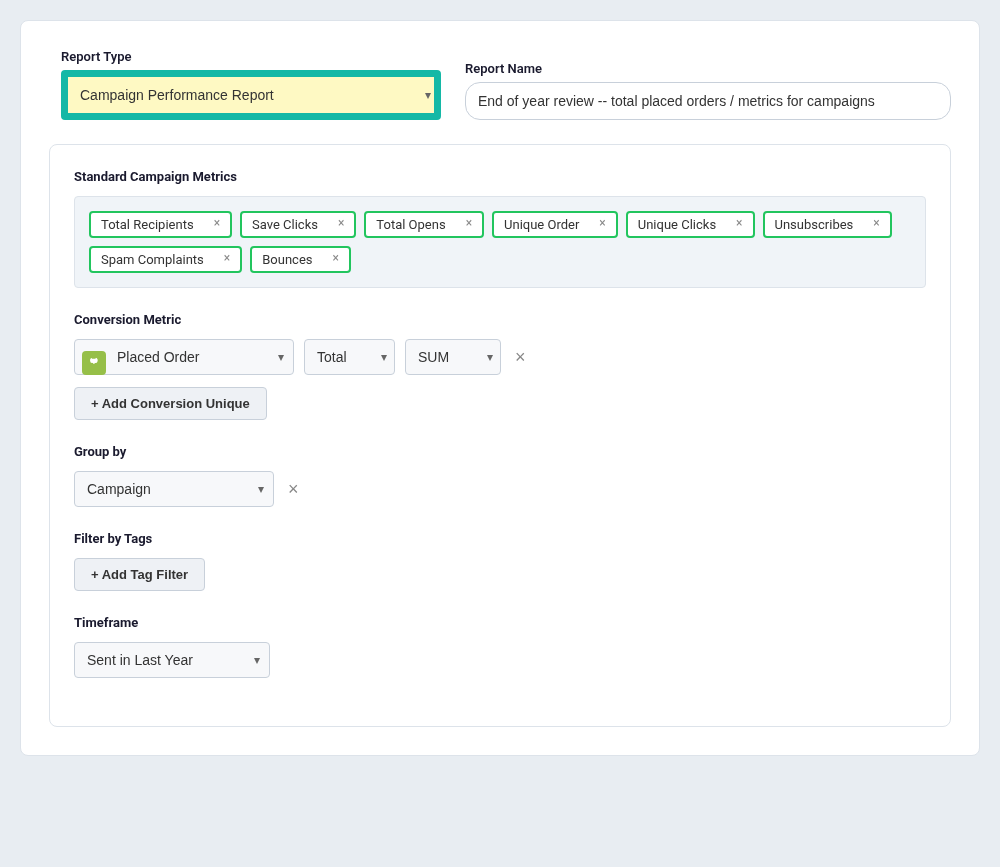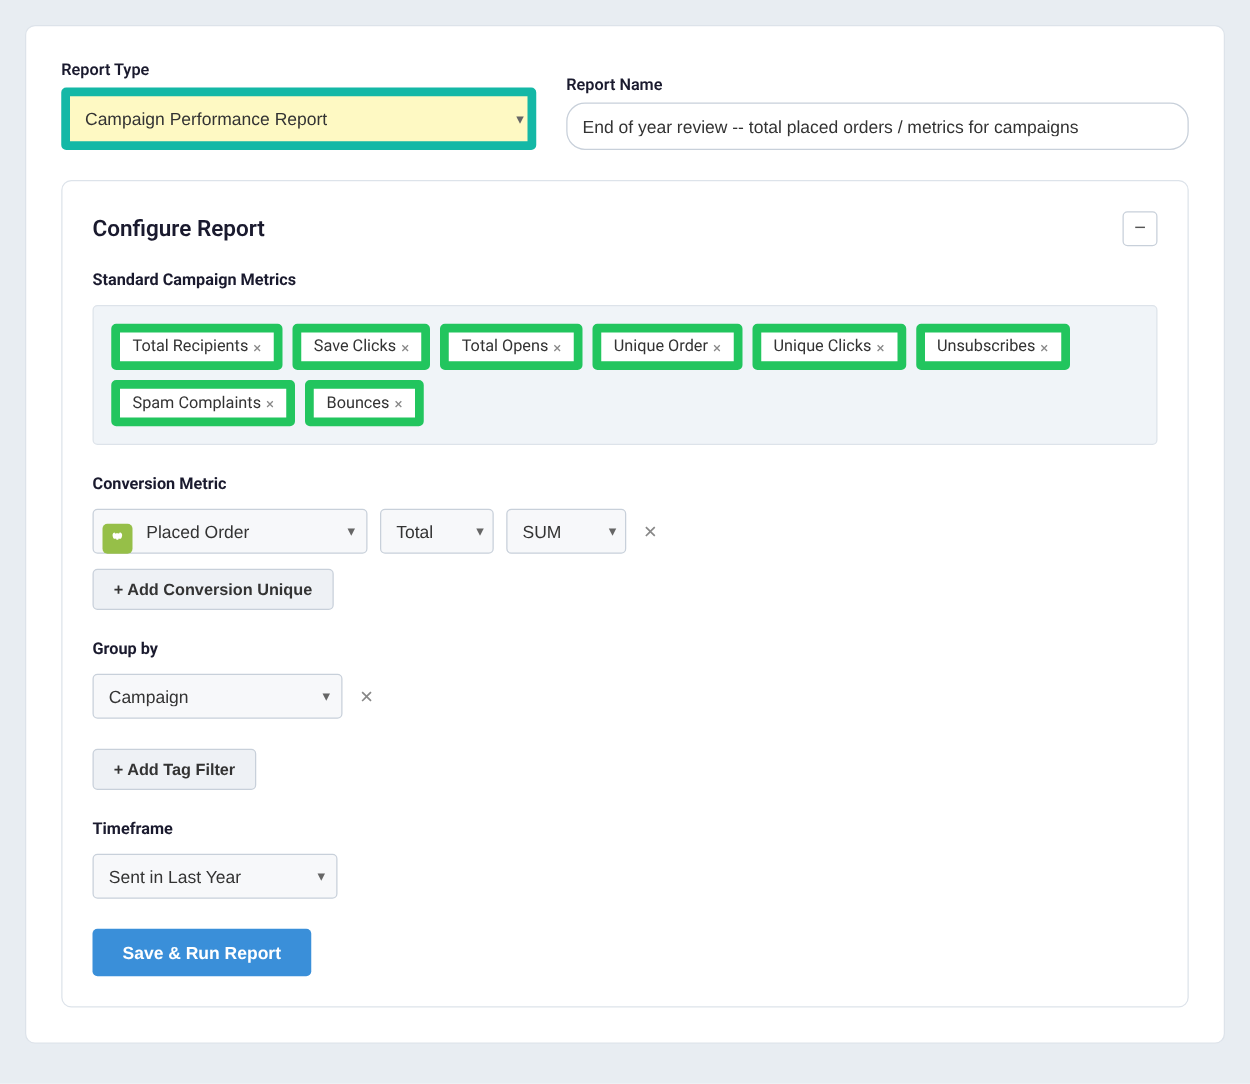--- a/index.html
+++ b/index.html
@@ -18,20 +18,21 @@
       border: 1px solid #dde3ea;
       padding: 28px 28px 28px 28px;
       width: 980px;
       max-width: 980px;
     }
     .top-row {
       display: flex;
       gap: 24px;
       margin-bottom: 24px;
       align-items: flex-end;
+      margin-left: 12px;
     }
     .field-group {
       display: flex;
       flex-direction: column;
       gap: 6px;
     }
     .field-group.report-type { flex: 0 0 380px; }
     .field-group.report-name { flex: 1; }
     .field-label {
       font-size: 13px;
@@ -117,24 +118,24 @@
       border-radius: 4px;
       padding: 14px 14px 14px 14px;
       margin-bottom: 24px;
       display: flex;
       flex-wrap: wrap;
       gap: 8px;
       min-height: 90px;
     }
     .metric-tag {
       display: inline-flex;
-      align-items: center;
-      gap: 4px;
+      align-items: flex-start;
+      gap: 20px;
       background: #fff;
-      border: 7px solid #22c55e;
+      border: 2px solid #22c55e;
       border-radius: 4px;
       padding: 4px 10px;
       font-size: 13px;
       color: #333;
     }
     .metric-tag .remove-x {
       cursor: pointer;
       color: #888;
       font-size: 12px;
       line-height: 1;
@@ -289,24 +290,20 @@
         <span class="select-arrow">▾</span>
       </div>
     </div>
     <div class="field-group report-name">
       <label class="field-label">Report Name</label>
       <input class="text-input" type="text" value="End of year review -- total placed orders / metrics for campaigns" style="">
     </div>
   </div>
 
   <div class="configure-panel">
-    <div class="configure-header">
-      <span class="configure-title">Configure Report</span>
-      <button class="collapse-btn">−</button>
-    </div>
 
     
     <div class="section-block">
       <div class="section-label">Standard Campaign Metrics</div>
       <div class="metrics-area">
         <span class="metric-tag">
           <span>Total Recipients</span>
           <span class="remove-x">×</span>
         </span>
         <span class="metric-tag">
@@ -394,33 +391,33 @@
             <option>Date</option>
           </select>
           <span class="select-arrow">▾</span>
         </div>
         <button class="remove-btn">×</button>
       </div>
     </div>
 
     
     <div class="section-block">
+      <div class="section-label">Filter by Tags</div>
       <button class="add-btn">+ Add Tag Filter</button>
     </div>
 
     
     <div class="section-block">
       <div class="section-label">Timeframe</div>
       <div class="timeframe-select-wrapper">
         <select>
           <option>Sent in Last Year</option>
           <option>Sent in Last 30 Days</option>
           <option>Sent in Last 90 Days</option>
           <option>Custom Range</option>
         </select>
         <span class="select-arrow">▾</span>
       </div>
     </div>
 
     
-    <button class="save-run-btn">Save &amp; Run Report</button>
   </div>
 </div>
 
 </body></html>

